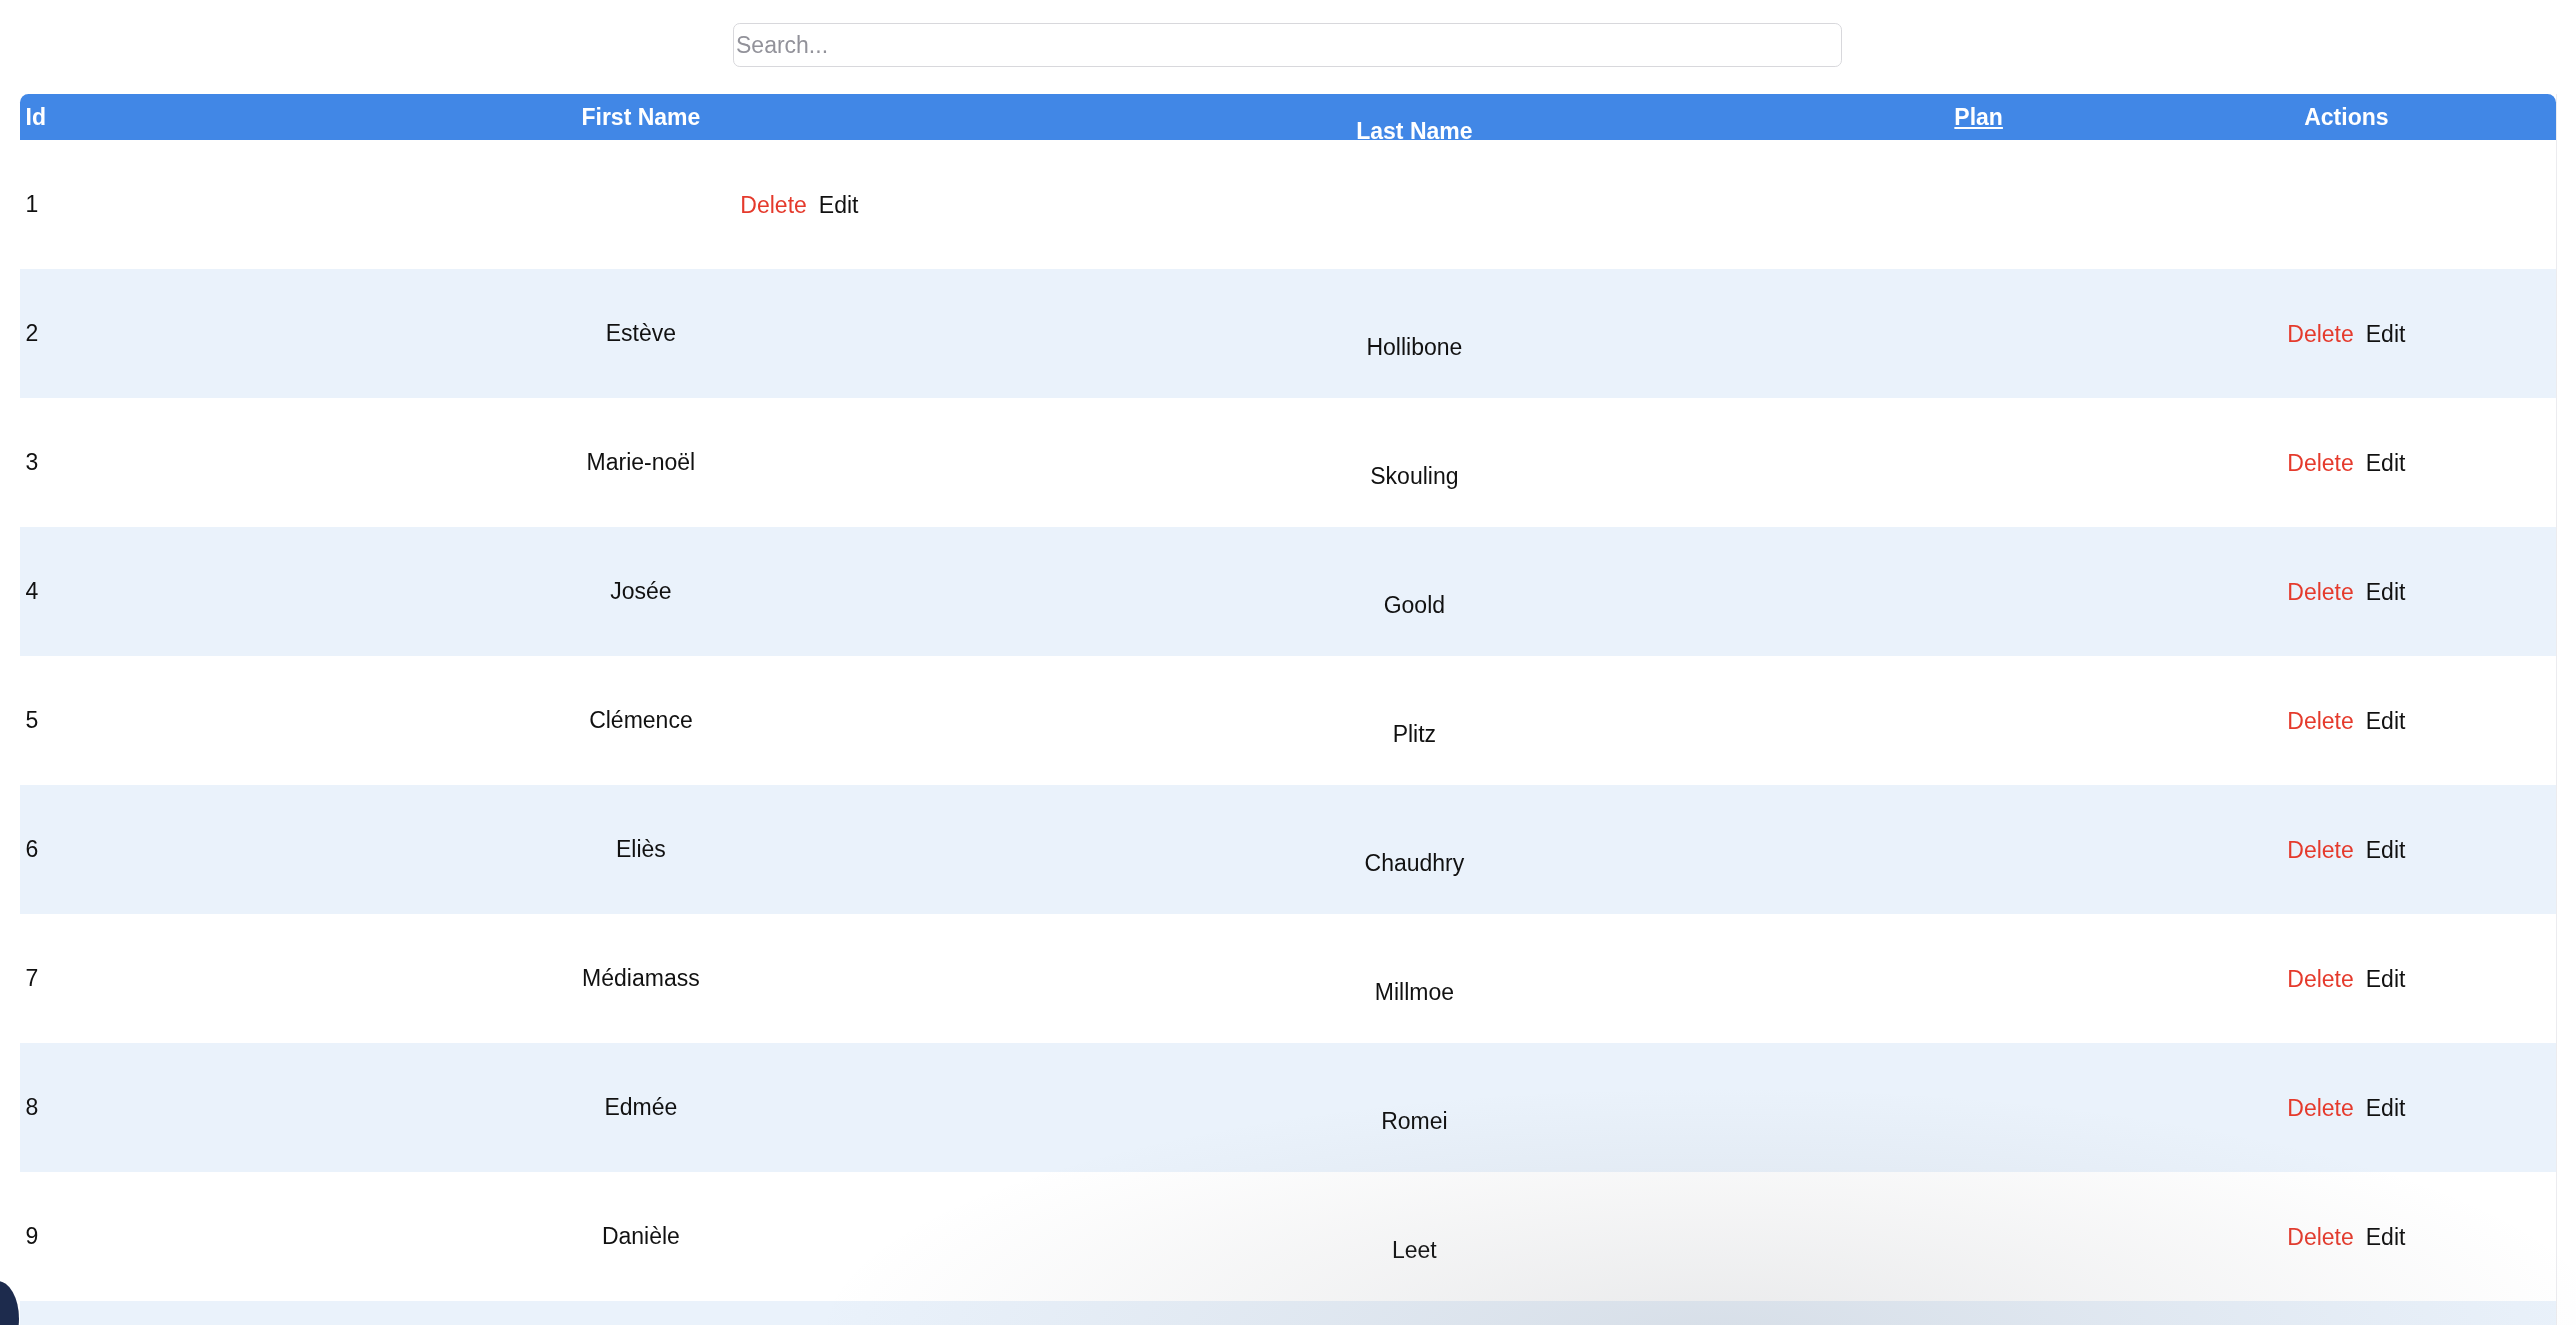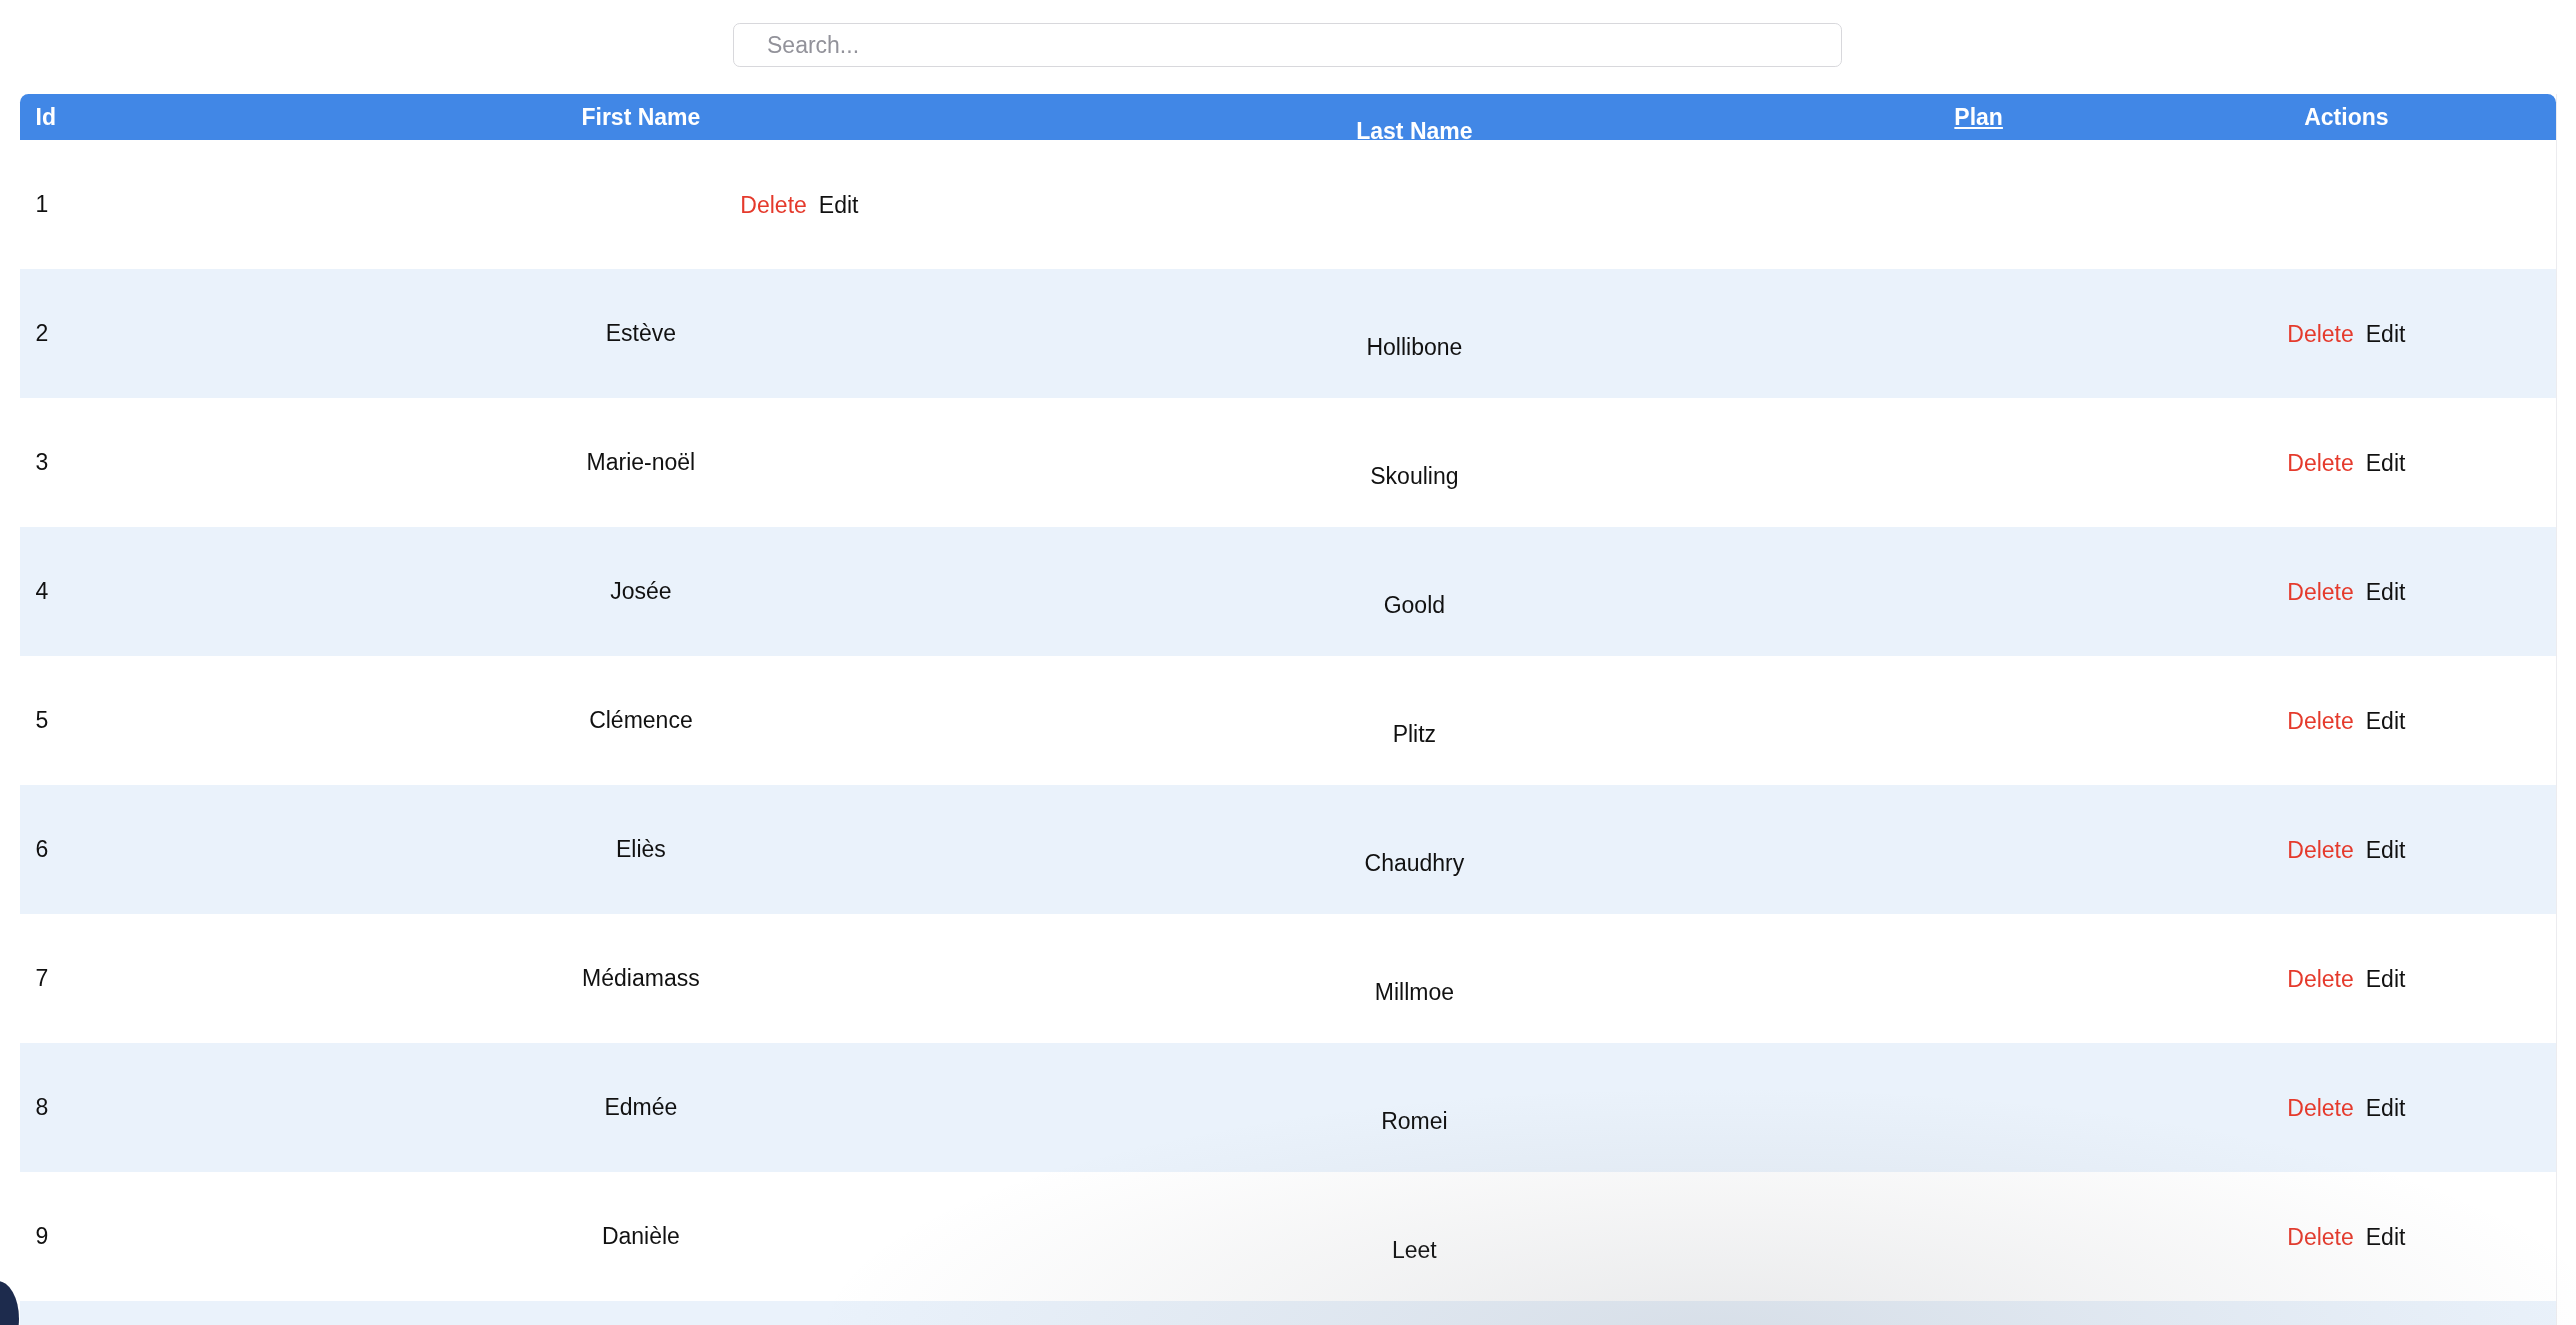--- a/index.html
+++ b/index.html
@@ -22,21 +22,21 @@
     color: var(--body-text);
   }
   .search-input {
     position: absolute;
     left: 733px;
     top: 23px;
     width: 1109px;
     height: 44px;
     border: 1.7px solid #d8d8dc;
     border-radius: 6.8px;
-    padding: 0 33px;
+    padding: 0 2px;
     font-size: 23px;
     font-family: "Liberation Sans", sans-serif;
     color: #333333;
     outline: none;
     background: #ffffff;
   }
   .search-input::placeholder { color: var(--placeholder); }
   .table {
     position: absolute;
     left: 19.6px;
@@ -55,21 +55,21 @@
     font-size: 23px;
   }
   .row {
     display: flex;
     height: 129px;
     align-items: center;
     font-size: 23px;
     background: #ffffff;
   }
   .tbody .row:nth-child(even) { background: var(--row-alt); }
-  .col-id      { width: 10%;   text-align: left; padding-left: 16px; }
+  .col-id      { width: 10%;   text-align: left; padding-left: 6px; }
   .col-first   { width: 29%;   text-align: center; }
   .col-last    { width: 32%;   text-align: center; margin-top: 28px; }
   .col-plan    { width: 12.5%; text-align: center; text-decoration: underline; }
   .col-actions { width: 16.5%; text-align: center; }
   .actions-stack {
     display: flex;
     flex-direction: row;
     align-items: center;
     justify-content: center;
     gap: 12px;

